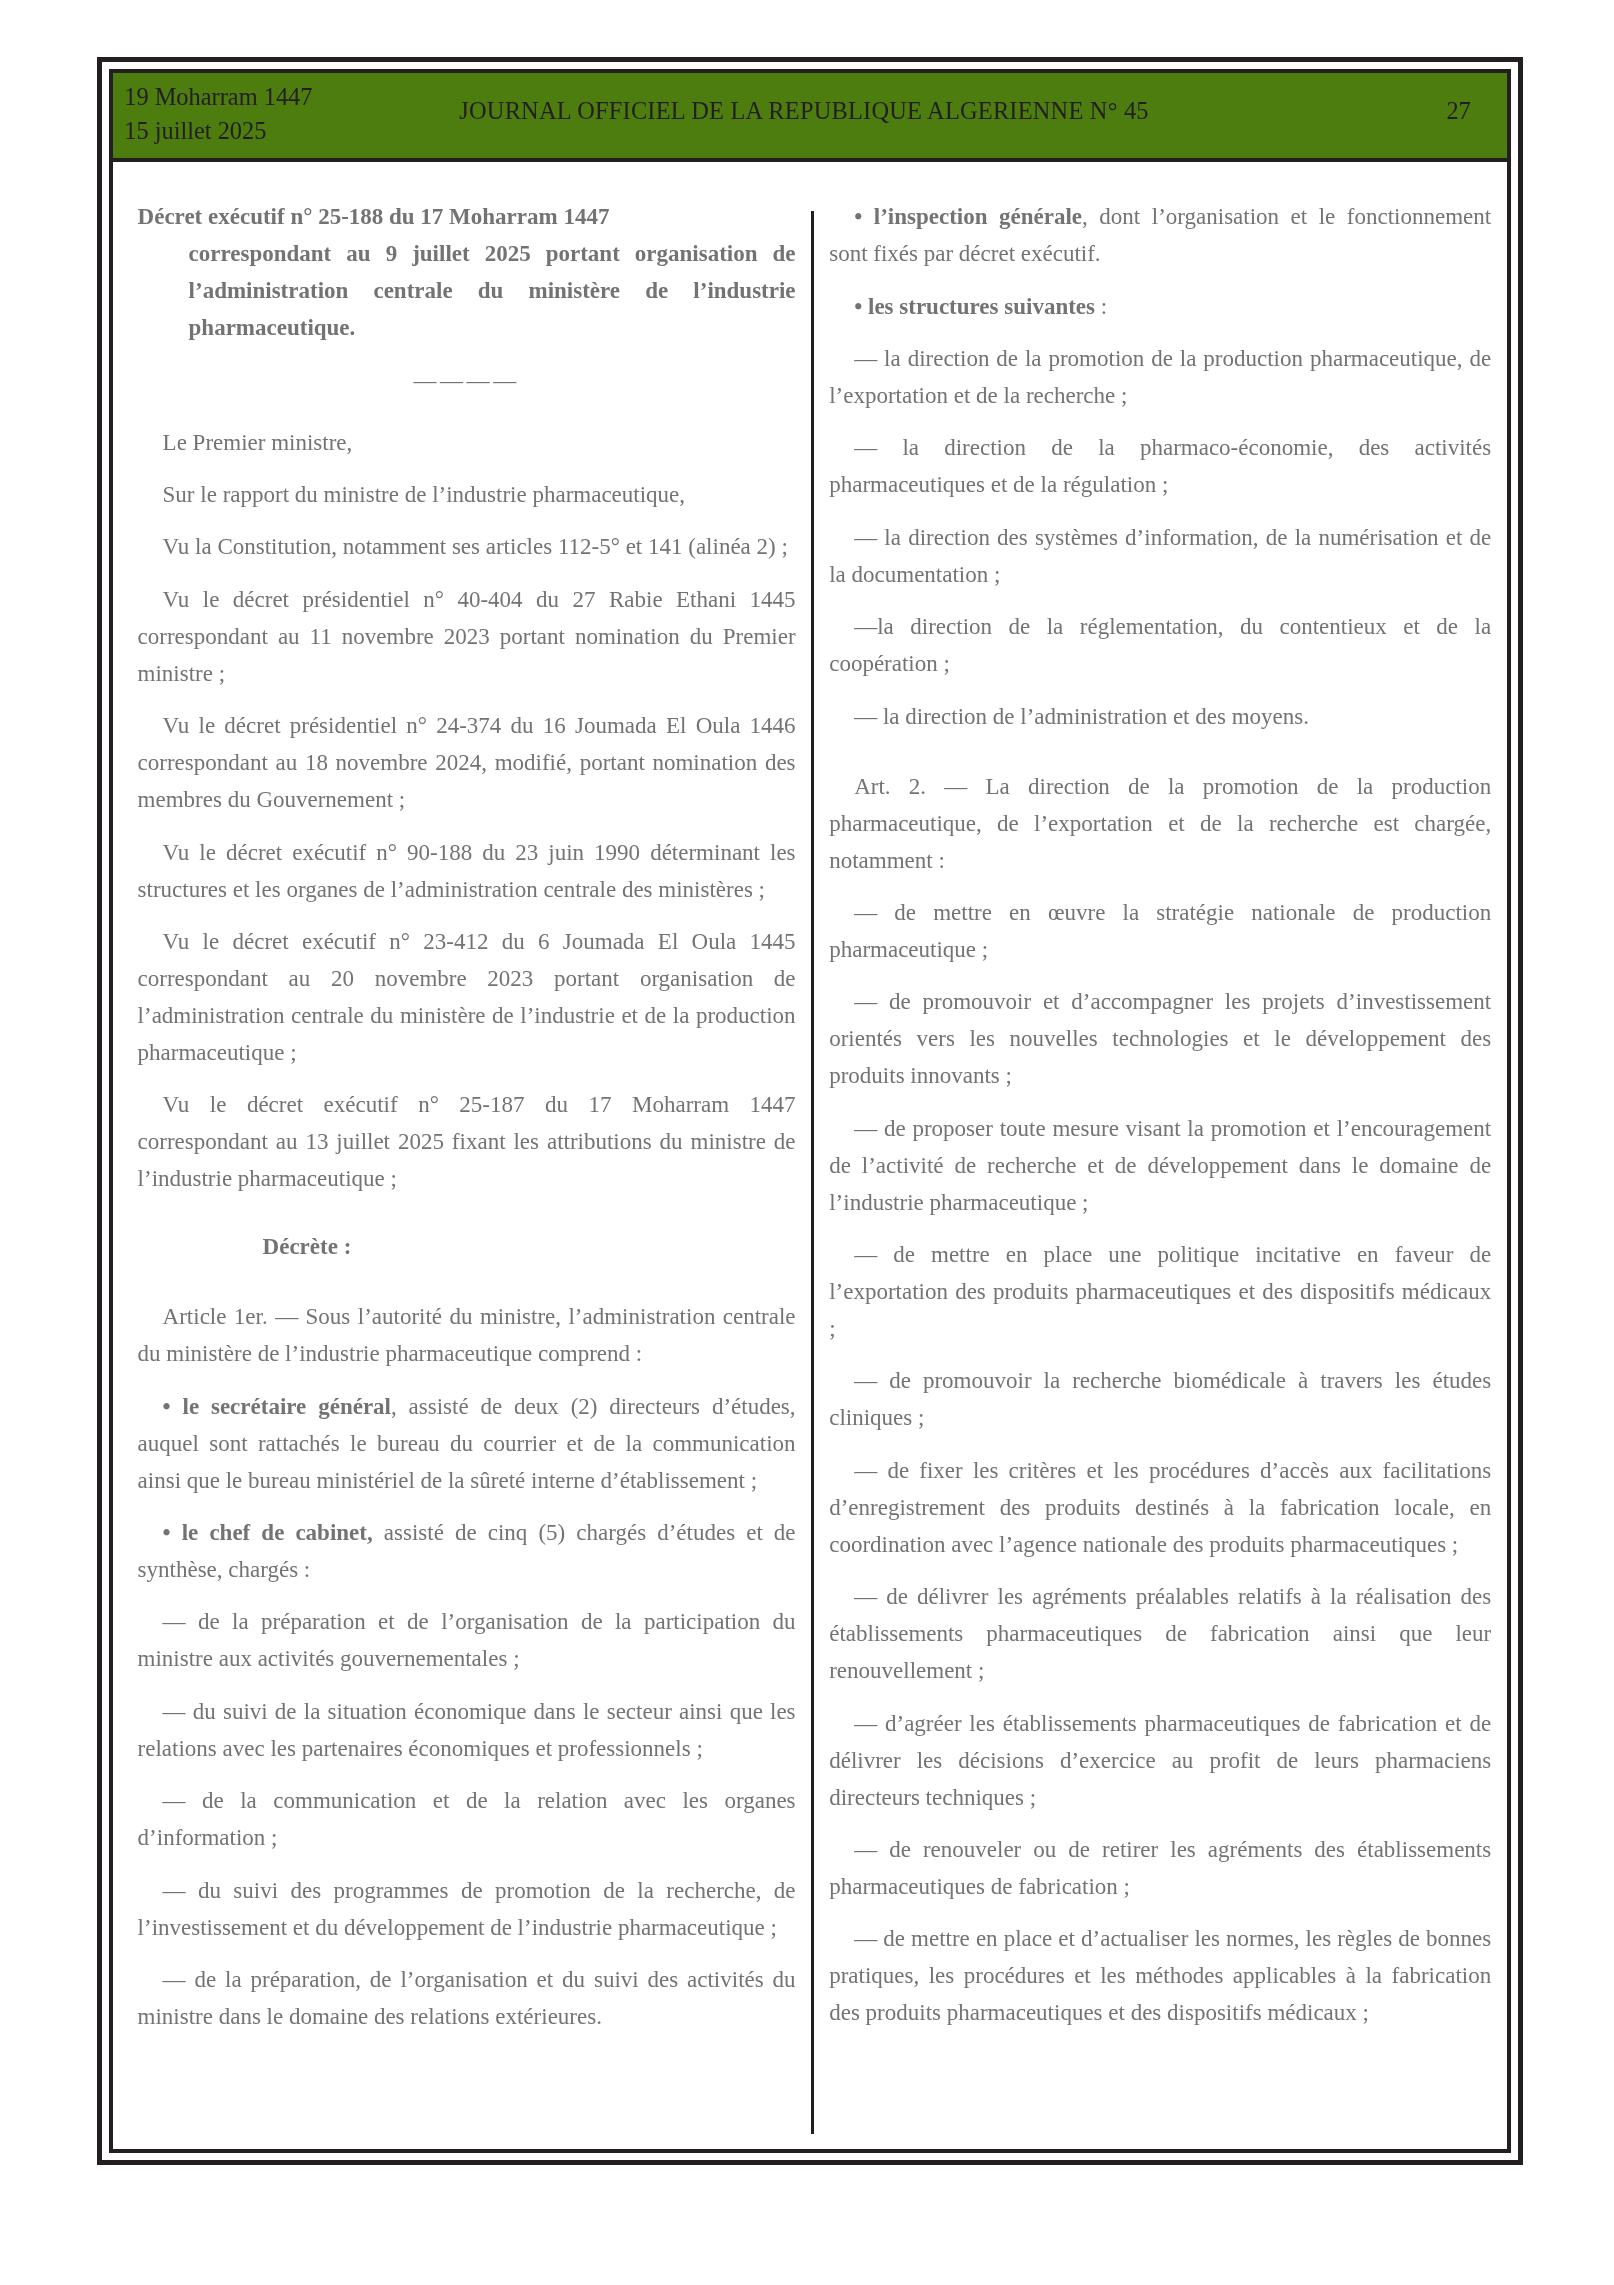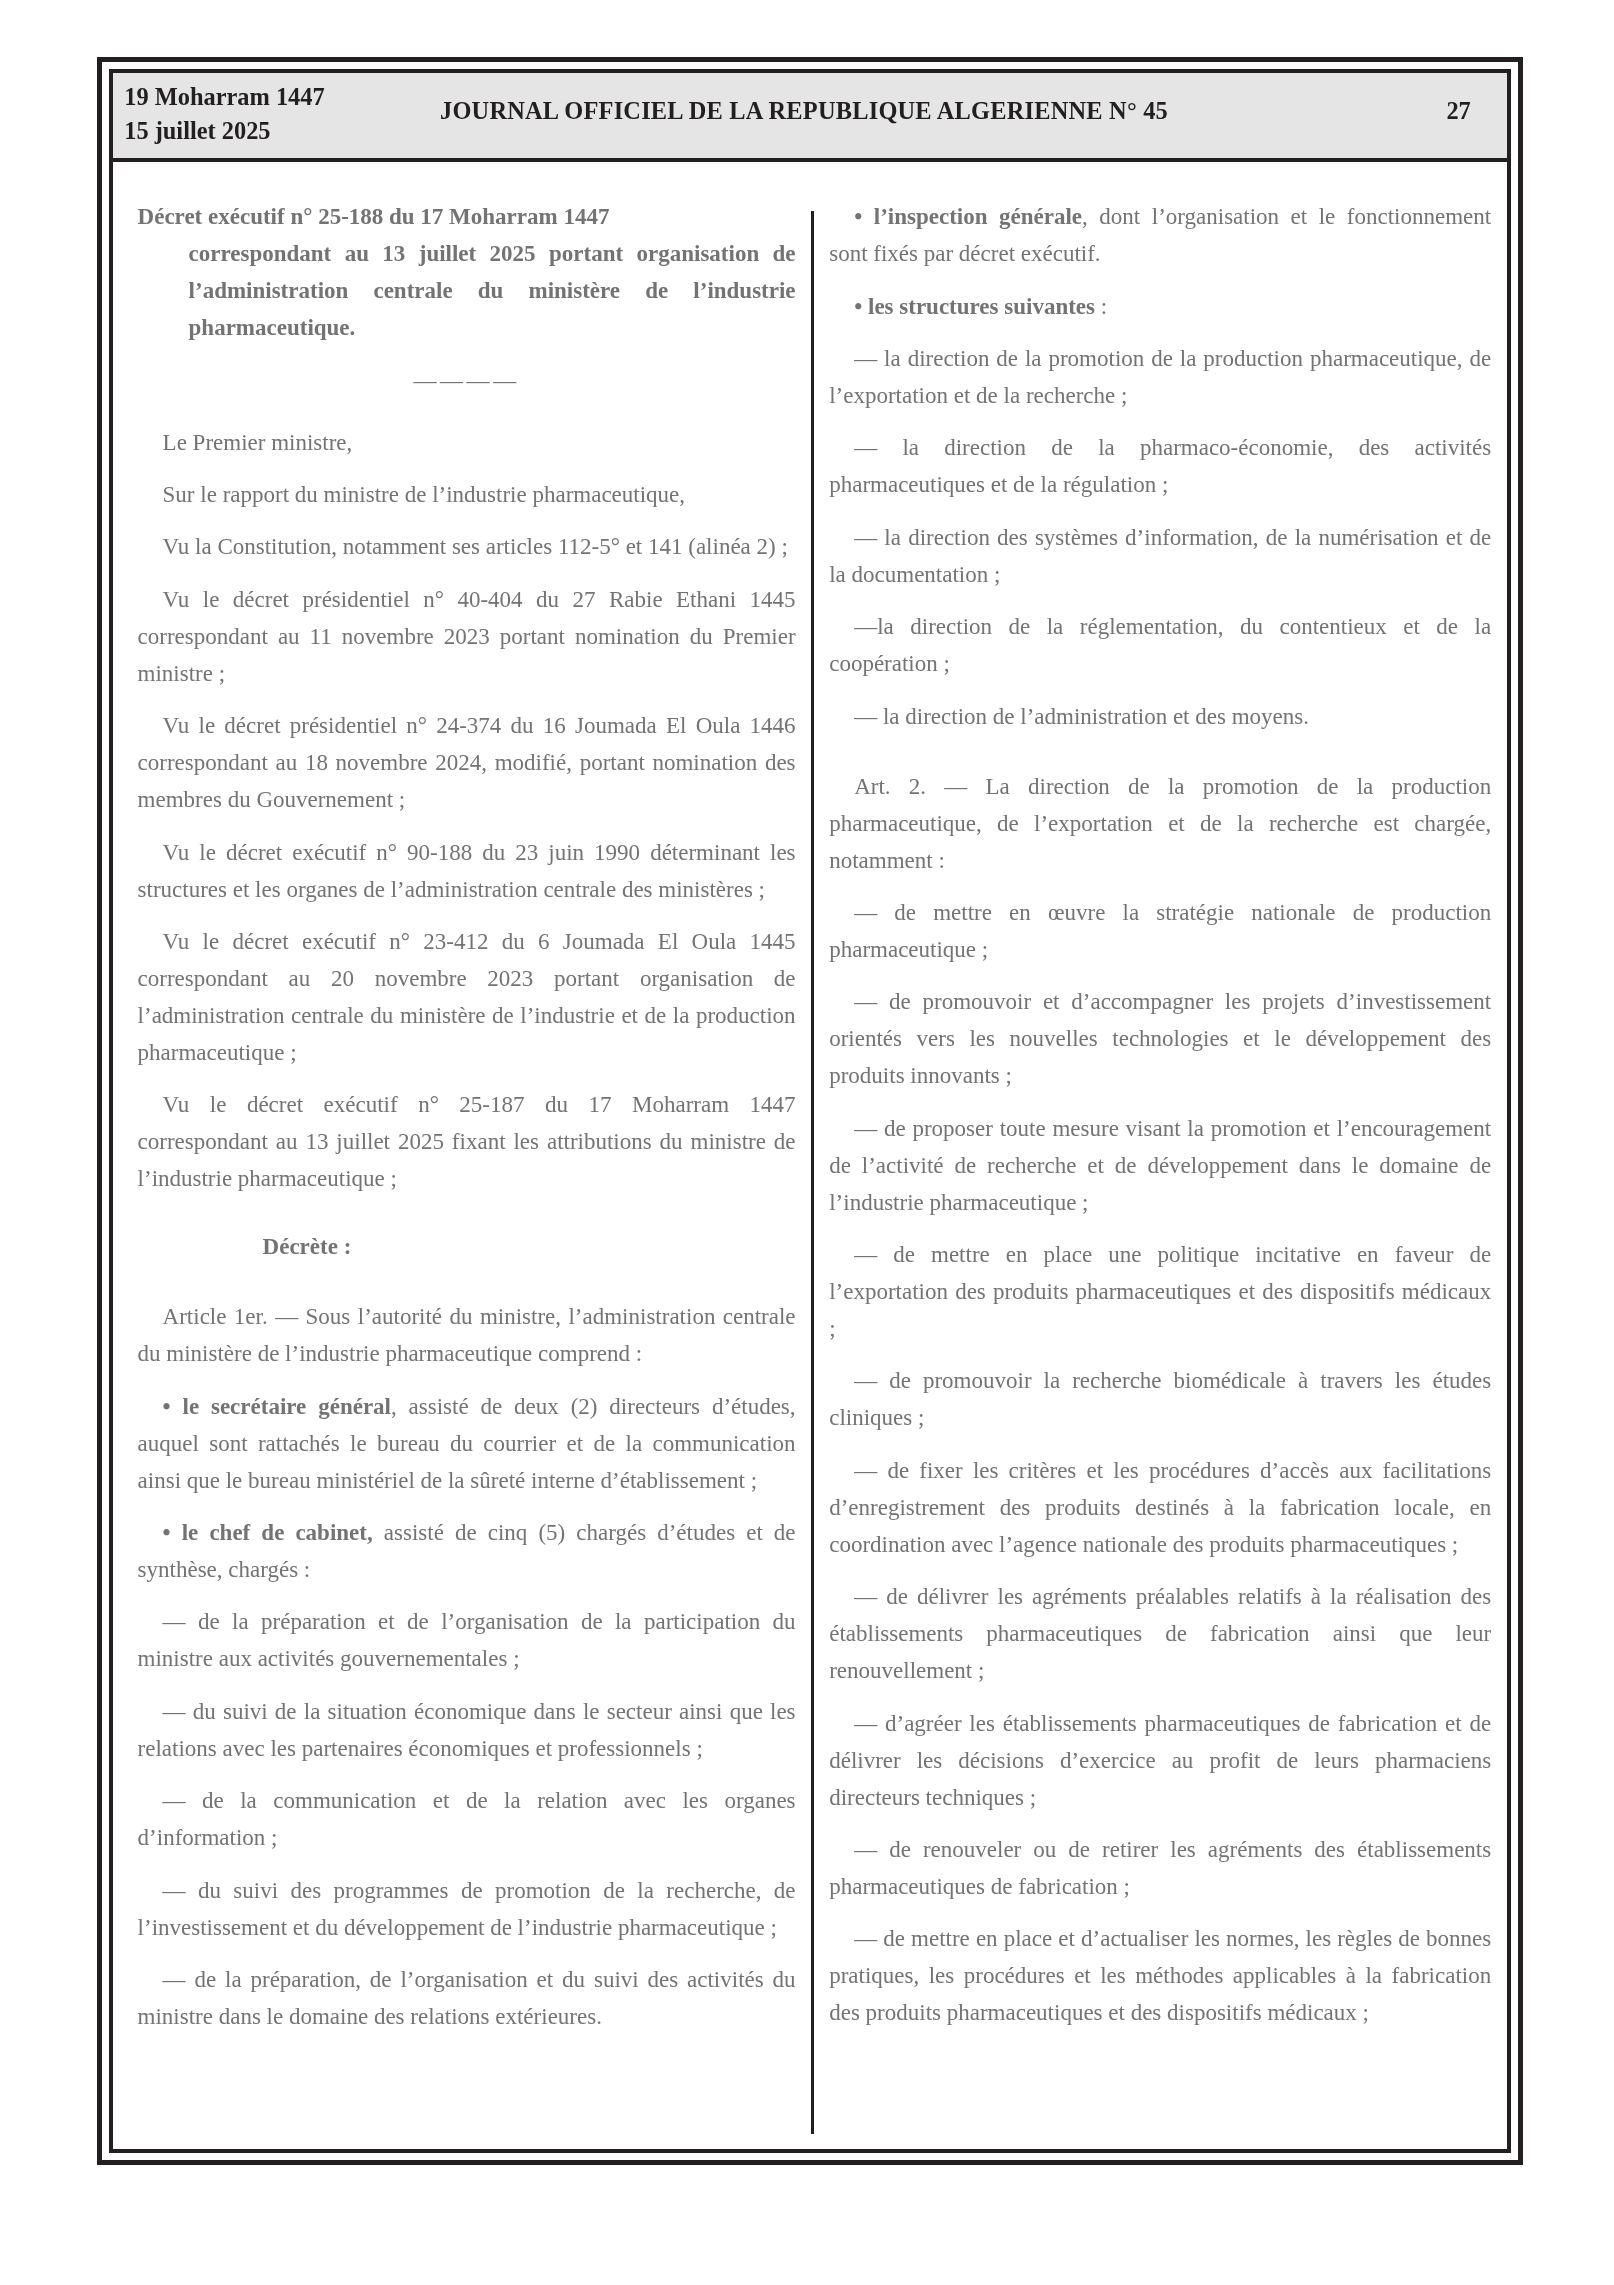--- a/index.html
+++ b/index.html
@@ -7,22 +7,22 @@
   .frame-outer {
     position: absolute; left: 97px; top: 57px; width: 1426px; height: 2108px;
     border: 5.4px solid #231f20; box-sizing: border-box;
   }
   .frame-inner {
     position: absolute; left: 7.2px; top: 7.2px; right: 7.2px; bottom: 7.2px;
     border: 4.5px solid #231f20; box-sizing: border-box;
   }
   .header {
     position: absolute; left: 0; top: 0; right: 0; height: 85px;
-    background: #e5e5e5; border-bottom: 4.5px solid #231f20;
-    font-family: "Liberation Serif", serif; font-weight: bold; color: #231f20;
+    background: #4d7c0f; border-bottom: 4.5px solid #231f20;
+    font-family: "Liberation Serif", serif; font-weight: normal; color: #231f20;
   }
   .hdr-left { position: absolute; left: 11px; top: 7.2px; font-size: 24.4px; line-height: 34px; }
   .hdr-title { position: absolute; left: 0; right: 12px; top: 23.5px; text-align: center; font-size: 24.4px; letter-spacing: 0.2px; }
   .hdr-page { position: absolute; right: 36px; top: 23.5px; font-size: 24.4px; margin-left: 21px; }
   .divider {
     position: absolute; left: 698px; top: 138px; width: 2.7px; height: 1923px; background: #231f20;
   }
   .col {
     position: absolute; top: 125px; font-family: "Liberation Serif", serif;
     font-size: 23px; line-height: 37px; color: #737373; text-align: justify;
@@ -51,21 +51,21 @@
       </div>
       <div class="hdr-title">JOURNAL OFFICIEL DE LA REPUBLIQUE ALGERIENNE N° 45</div>
       <div class="hdr-page">27</div>
     </div>
 
     <div class="divider"></div>
 
     <div class="col col-left">
       <p class="title">
         <span class="t1">Décret exécutif n° 25-188 du 17 Moharram 1447</span>
-        <span class="trest">correspondant au 13 juillet 2025 portant organisation de l’administration centrale du ministère de l’industrie pharmaceutique.</span>
+        <span class="trest">correspondant au 9 juillet 2025 portant organisation de l’administration centrale du ministère de l’industrie pharmaceutique.</span>
       </p>
       <p class="sep">————</p>
 
       <p>Le Premier ministre,</p>
       <p>Sur le rapport du ministre de l’industrie pharmaceutique,</p>
       <p>Vu la Constitution, notamment ses articles 112-5° et 141 (alinéa 2) ;</p>
       <p>Vu le décret présidentiel n° 40-404 du 27 Rabie Ethani 1445 correspondant au 11 novembre 2023 portant nomination du Premier ministre ;</p>
       <p>Vu le décret présidentiel n° 24-374 du 16 Joumada El Oula 1446 correspondant au 18 novembre 2024, modifié, portant nomination des membres du Gouvernement ;</p>
       <p>Vu le décret exécutif n° 90-188 du 23 juin 1990 déterminant les structures et les organes de l’administration centrale des ministères ;</p>
       <p>Vu le décret exécutif n° 23-412 du 6 Joumada El Oula 1445 correspondant au 20 novembre 2023 portant organisation de l’administration centrale du ministère de l’industrie et de la production pharmaceutique ;</p>

